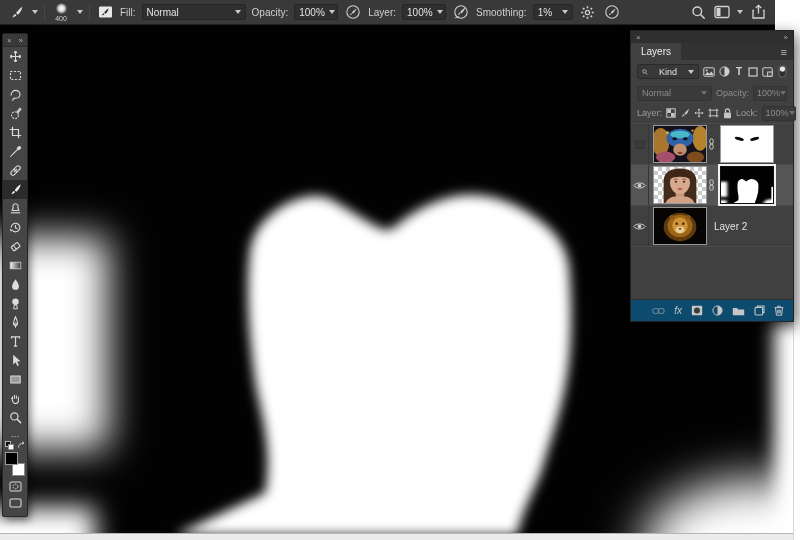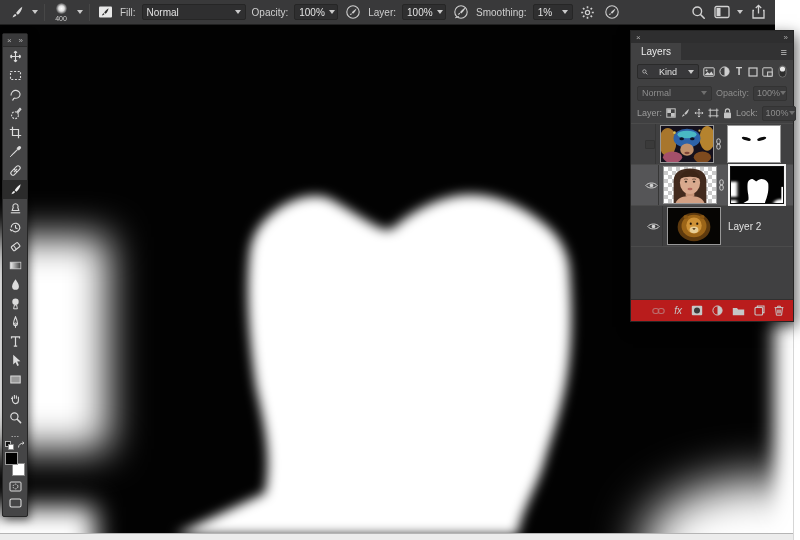--- a/index.html
+++ b/index.html
@@ -58,33 +58,33 @@
     border-radius:2px; padding:0 4px; width:62px; color:#e0e0e0; }
   .fi { display:flex; align-items:center; justify-content:center; width:14px; height:14px; }
   #lp-blend { height:20px; color:#8d8d8d; }
   .dd-dis { display:flex; align-items:center; justify-content:space-between; height:15px; width:78px;
     background:#3a3a3b; border:1px solid #333; border-radius:2px; padding:0 4px; color:#8d8d8d; }
   .box-dis { display:flex; align-items:center; justify-content:space-between; height:15px; width:34px;
     background:#3a3a3b; border:1px solid #333; border-radius:2px; padding:0 3px; color:#8d8d8d; }
   .chev-dis { border-top-color:#6f6f6f; }
   #lp-lock { height:20px; color:#9b9b9b; }
   #lp-list { border-top:1px solid #4b4b4b; }
-  .layer-row { height:41px; display:flex; align-items:center; border-bottom:1px solid #4b4b4b; padding:0 14px; }
+  .layer-row { height:41px; display:flex; align-items:center; border-bottom:1px solid #4b4b4b; padding:0 0; }
   .layer-row.sel { background:#555557; }
   .eye-col { width:18px; height:100%; display:flex; align-items:center; justify-content:center;
     border-right:1px solid #363636; }
   .eye-empty { width:10px; height:9px; border:1px solid #333; border-radius:1px; background:#3a3a3a; }
   .thumb { width:54px; height:38px; border:1px solid #989898; margin-left:4px; overflow:hidden; position:relative; flex:none; }
   .thumb svg { display:block; width:100%; height:100%; }
   .checker { background:repeating-conic-gradient(#c9c9c9 0% 25%, #ffffff 0% 50%); background-size:8px 8px; }
   .linkcol { width:9px; display:flex; align-items:center; justify-content:center; flex:none; }
   .mask-sel { border:1px solid #111; outline:2px solid #f2f2f2; }
   .lname { margin-left:7px; color:#e2e2e2; font-size:10px; }
   #lp-fill { flex:1; }
-  #lp-bottom { height:22px; border-top:1px solid #303030; background:#b91c1c; display:flex; align-items:center;
+  #lp-bottom { height:22px; border-top:1px solid #303030; background:#0c4a6e; display:flex; align-items:center;
     justify-content:flex-end; gap:9px; padding:0 9px; }
   .bi { display:flex; align-items:center; justify-content:center; }
   .fx-txt { font-size:10px; font-style:italic; color:#c6c6c6; letter-spacing:0; }
 </style>
 </head>
 <body>
 
 <div id="stage">
 
   <div class="abs" id="canvas">

